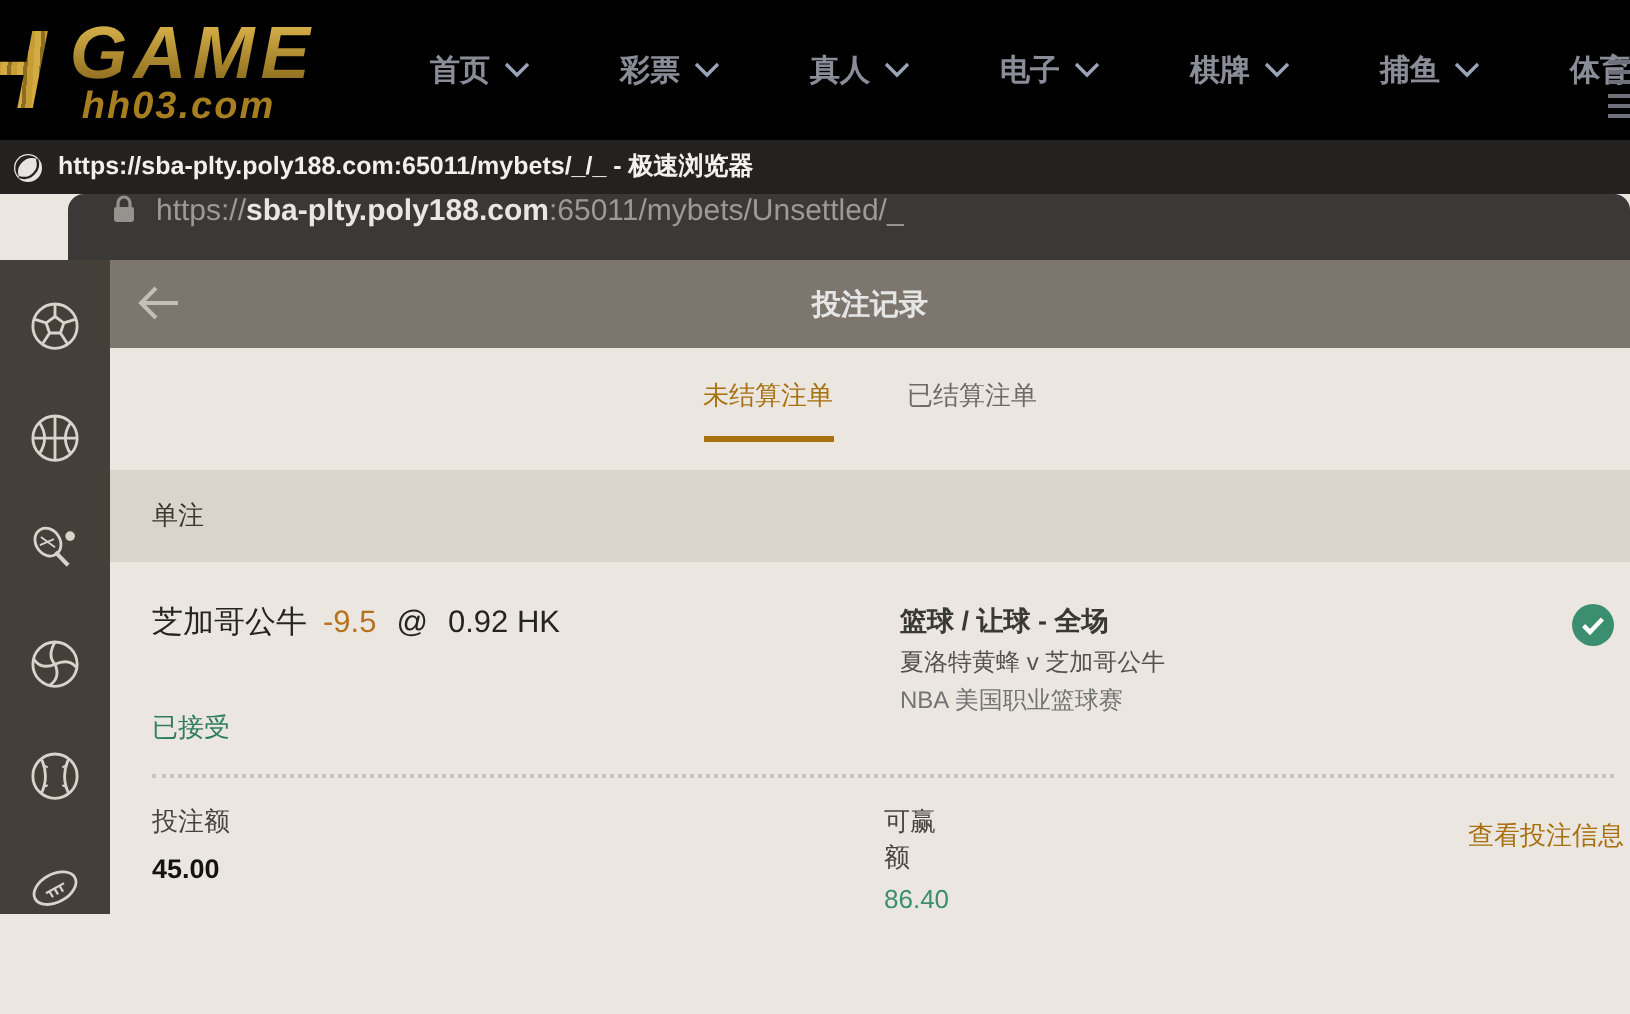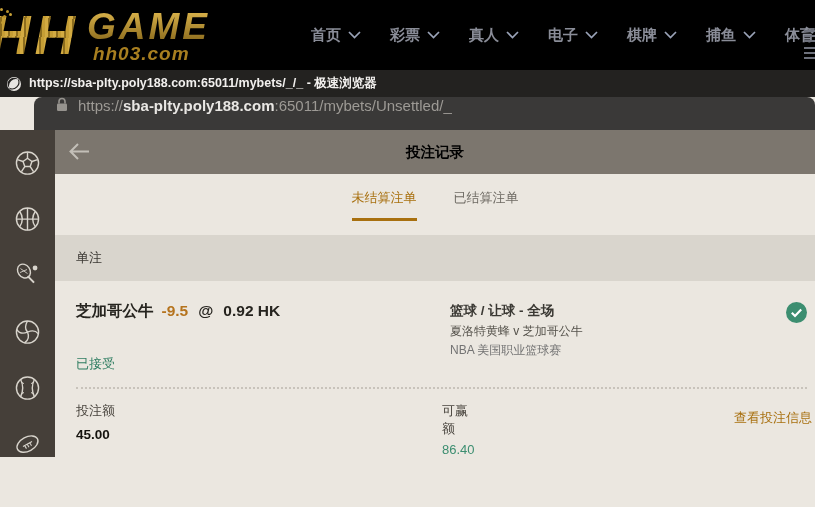--- a/index.html
+++ b/index.html
@@ -13,21 +13,21 @@
     background:repeating-linear-gradient(93deg,#d3ab42 0 3px,#8d6d1e 3px 5px,#c69e35 5px 8px);
     -webkit-background-clip:text; background-clip:text; color:transparent; position:relative; }
   .logo-dots { position:absolute; left:4px; top:2px; width:3px; height:3px; border-radius:50%; background:#c49c33;
     box-shadow:6px -1px #c49c33, 12px 1px #b8912c, 3px 5px #c49c33, 9px 6px #b8912c, 15px 4px #caa338, 1px 11px #b8912c, 7px 12px #c49c33; }
   .logo-text { display:flex; flex-direction:column; margin-left:8px; line-height:1; }
   .logo-game { font-style:italic; font-weight:800; font-size:37px; letter-spacing:3px;
     background:linear-gradient(180deg,#d8b14a 10%,#8d6d1e 90%);
     -webkit-background-clip:text; background-clip:text; color:transparent; }
   .logo-domain { font-style:italic; font-weight:700; font-size:19px; color:#a87f20; margin-top:-1px; padding-left:6px; letter-spacing:1px; }
 
-  .main-nav { display:flex; align-items:center; gap:29px; margin-left:63px; }
+  .main-nav { display:flex; align-items:center; gap:45px; margin-left:19px; }
   .nav-item { display:flex; align-items:center; gap:7px; font-size:15px; font-weight:600; color:#8a8d98; cursor:pointer; white-space:nowrap; }
   .clipped-nav { position:absolute; right:0; top:30px; width:11px; height:38px; overflow:hidden; }
   .clipped-nav .frag { width:14px; height:13px; margin-bottom:4px;
     background:repeating-linear-gradient(180deg,#6e717c 0 2px,transparent 2px 5px); }
 
   
   .win-title-bar { height:27px; background:#232220; display:flex; align-items:center; padding-left:6px; gap:7px; }
   .win-title { color:#f2f0ee; font-weight:700; font-size:12.5px; }
   .addr-bar { height:33px; background:#3a3938; border-radius:8px 8px 0 0; display:flex; align-items:flex-start; padding-left:22px; gap:10px;margin-left:34px; }
   .addr-text { font-size:15px; color:#9d9a95; }
@@ -41,32 +41,32 @@
   .subnav-item { color:#f3f1ed; font-size:14.5px; margin-right:23px; cursor:pointer; white-space:nowrap; }
 
   
   .body-row { display:flex; height:327px; }
   .sidebar { width:55px; background:#453f39; flex:none; display:flex; flex-direction:column; align-items:center; padding-top:20px; gap:30px; }
   .sidebar svg { display:block; cursor:pointer; }
 
   .main { flex:1; background:#ebe7e0; display:flex; flex-direction:column; min-width:0; }
   .page-title-bar { height:44px; background:#7c766e; position:relative; display:flex; align-items:center; justify-content:center; flex:none; }
   .back-arrow { position:absolute; left:13px; top:12px; cursor:pointer; }
-  .page-title { color:#000000; font-size:14.5px; font-weight:600; }
+  .page-title { color:#e5e5e5; font-size:14.5px; font-weight:600; }
 
   .tabs { height:61px; display:flex; justify-content:center; align-items:flex-start; gap:37px; padding-top:15px; flex:none; }
   .tab { font-size:13px; padding-bottom:11px; cursor:pointer; }
   .tab.active { color:#a8700f; border-bottom:3px solid #a8700f; }
   .tab.inactive { color:#6e6a63; }
 
   .section-bar { height:46px; background:#d9d5cd; display:flex; align-items:center; padding-left:21px; font-size:13px; color:#3b3833; flex:none; }
 
   .bet-row { display:flex; padding:20px 8px 0 21px; position:relative; flex:none; }
   .bet-left { width:374px; flex:none; }
-  .selection-line { font-size:15.5px; font-weight:700; color:#26241f; }
+  .selection-line { font-size:15.5px; font-weight:400; color:#26241f; }
   .selection-line .handicap { color:#b5731d; margin-left:8px; }
   .selection-line .at { margin-left:10px; }
   .selection-line .odds { margin-left:10px; }
   .bet-status { margin-top:33px; color:#2e7d61; font-size:13px; }
   .bet-right { flex:1; padding-top:1px; }
   .market { font-size:13.5px; font-weight:600; color:#3a3833; }
   .match-line { font-size:12px; color:#55524b; margin-top:3px; }
   .league-line { font-size:12px; color:#737373; margin-top:2px; }
   .check-badge { position:absolute; right:8px; top:21px; }
 

